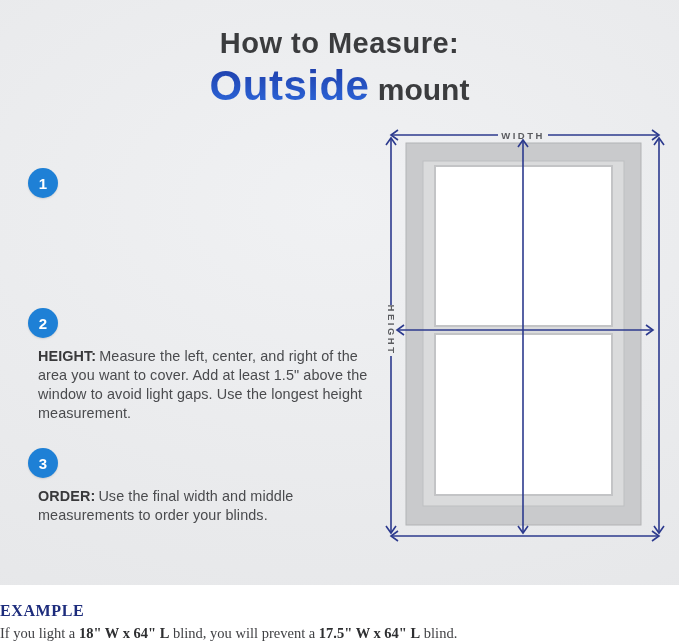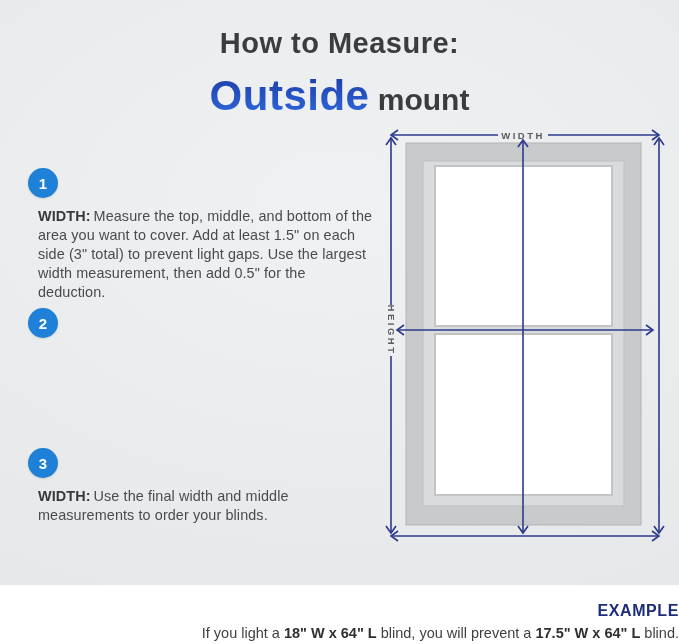--- a/index.html
+++ b/index.html
@@ -26,21 +26,21 @@
     text-align: center;
     line-height: 1.1;
   }
   .title-line1 {
     font-size: 29px;
     font-weight: 700;
     color: #3b3c3e;
     letter-spacing: 0.5px;
   }
   .title-line2 {
-    margin-top: 13px;
+    margin-top: 3px;
     font-size: 30px;
     font-weight: 700;
     color: #3b3c3e;
   }
   .title-highlight {
     font-size: 42px;
     font-weight: 700;
     color: #2256c7;
     letter-spacing: 0.5px;
   }
@@ -84,21 +84,22 @@
     font-size: 9.5px;
     font-weight: 600;
     fill: #5a5b5f;
     letter-spacing: 2.5px;
   }
 
   
   .example {
     position: absolute;
     left: 0; right: 0; top: 602px;
-    text-align: right;
+    text-align: left;
+    font-family: Liberation Serif, serif;
   }
   .example-heading {
     font-size: 16px;
     font-weight: 700;
     color: #1d2c7c;
     letter-spacing: 0.6px;
   }
   .example-line {
     margin-top: 5px;
     font-size: 14.5px;
@@ -112,30 +113,30 @@
 <div class="canvas">
   <div class="gray-area"></div>
 
   <div class="title-block">
     <div class="title-line1">How to Measure:</div>
     <div class="title-line2"><span class="title-highlight">Outside</span><span> mount</span></div>
   </div>
 
   <div class="step step-1">
     <div class="step-badge">1</div>
-    <p class="step-text"><b>WIDTH:</b><span>Measure the top, middle, and bottom of the area you want to cover. Add at least 1.5" on each side (3" total) to prevent light gaps. Use the largest width measurement, then add 0.5" for the deduction.</span></p>
   </div>
 
   <div class="step step-2">
     <div class="step-badge">2</div>
+    <p class="step-text"><b>HEIGHT:</b><span>Measure the left, center, and right of the area you want to cover. Add at least 1.5" above the window to avoid light gaps. Use the longest height measurement.</span></p>
   </div>
 
   <div class="step step-3">
     <div class="step-badge">3</div>
-    <p class="step-text"><b>WIDTH:</b><span>Use the final width and middle measurements to order your blinds.</span></p>
+    <p class="step-text"><b>ORDER:</b><span>Use the final width and middle measurements to order your blinds.</span></p>
   </div>
 
   <div class="diagram">
     <svg width="294" height="432" viewBox="0 0 294 432" xmlns="http://www.w3.org/2000/svg">
 
       <g>
         <rect x="29" y="27" width="235" height="382" fill="#c9cacc" stroke="#b2b3b5" stroke-width="1"></rect>
         <rect x="46" y="45" width="201" height="345" fill="#dadbdc" stroke="#bebfc1" stroke-width="1"></rect>
         <rect x="58" y="50" width="177" height="160" fill="#ffffff" stroke="#c3c4c6" stroke-width="2"></rect>
         <rect x="58" y="218" width="177" height="161" fill="#ffffff" stroke="#c3c4c6" stroke-width="2"></rect>

